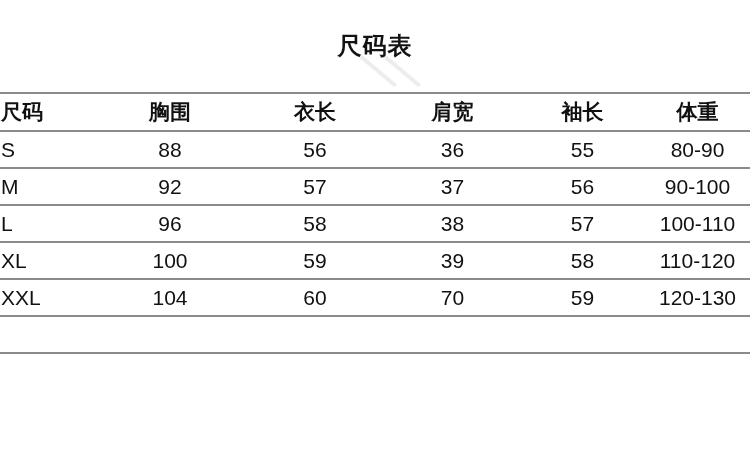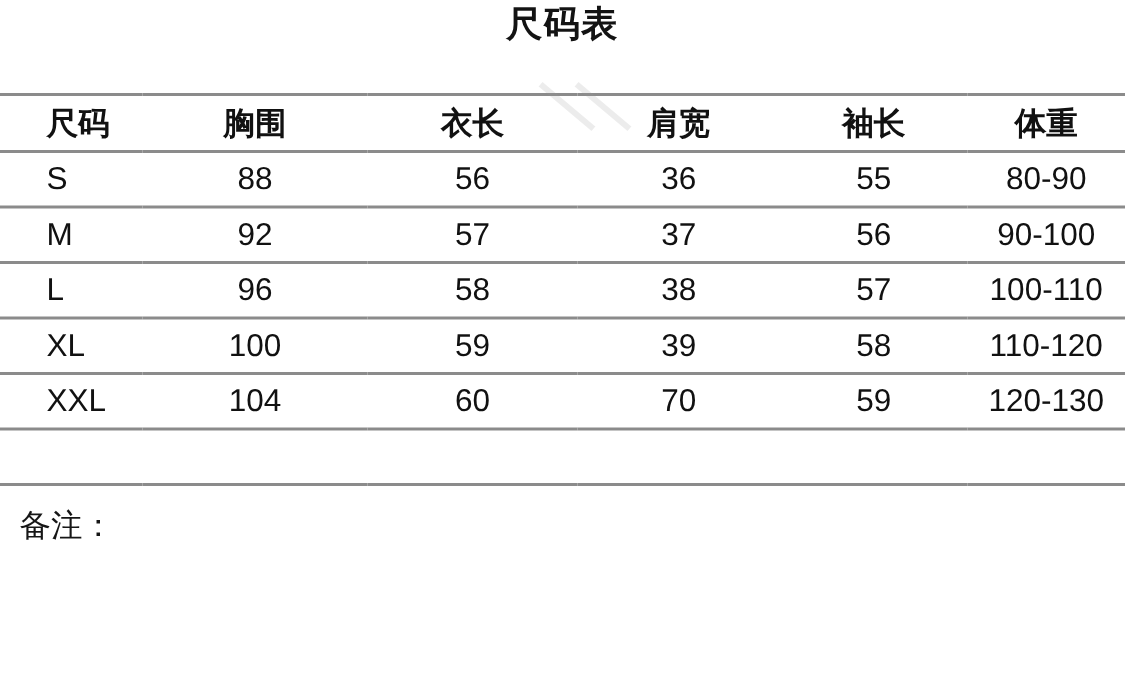--- a/index.html
+++ b/index.html
@@ -5,20 +5,21 @@
   * { margin: 0; padding: 0; box-sizing: border-box; }
   html, body { width: 750px; height: 450px; }
   body {
     background: #ffffff;
     color: #111111;
     font-family: "Liberation Sans", "DejaVu Sans", sans-serif;
     overflow: hidden;
     position: relative;
   }
   .page-title {
+    padding-top: 30px;
     text-align: center;
     font-size: 24px;
     font-weight: 600;
     letter-spacing: 1px;
     color: #131313;
   }
   
   .watermark {
     position: absolute;
     left: 348px;
@@ -69,21 +70,21 @@
   }
   table.size-table th {
     height: 38px;
     font-weight: 700;
     font-size: 21px;
     text-align: center;
   }
   table.size-table th.col-size,
   table.size-table td.col-size {
     text-align: left;
-    padding-left: 31px;
+    padding-left: 1px;
   }
   table.size-table td.col-weight, table.size-table th.col-weight {
     letter-spacing: 0;
   }
 
   .notes {
     display: flex;
     align-items: flex-start;
     padding: 12px 0 0 13px;
     font-family: "Liberation Serif", "DejaVu Serif", serif;
@@ -167,16 +168,15 @@
     <td class="col-sleeve">59</td>
     <td class="col-weight">120-130</td>
   </tr>
   <tr class="empty-row">
     <td colspan="6"></td>
   </tr>
 </tbody>
   </table>
 
 <div class="notes">
-  <div class="notes-label">备注：</div>
   <div class="notes-items">
   </div>
 </div>
 
 </body></html>

